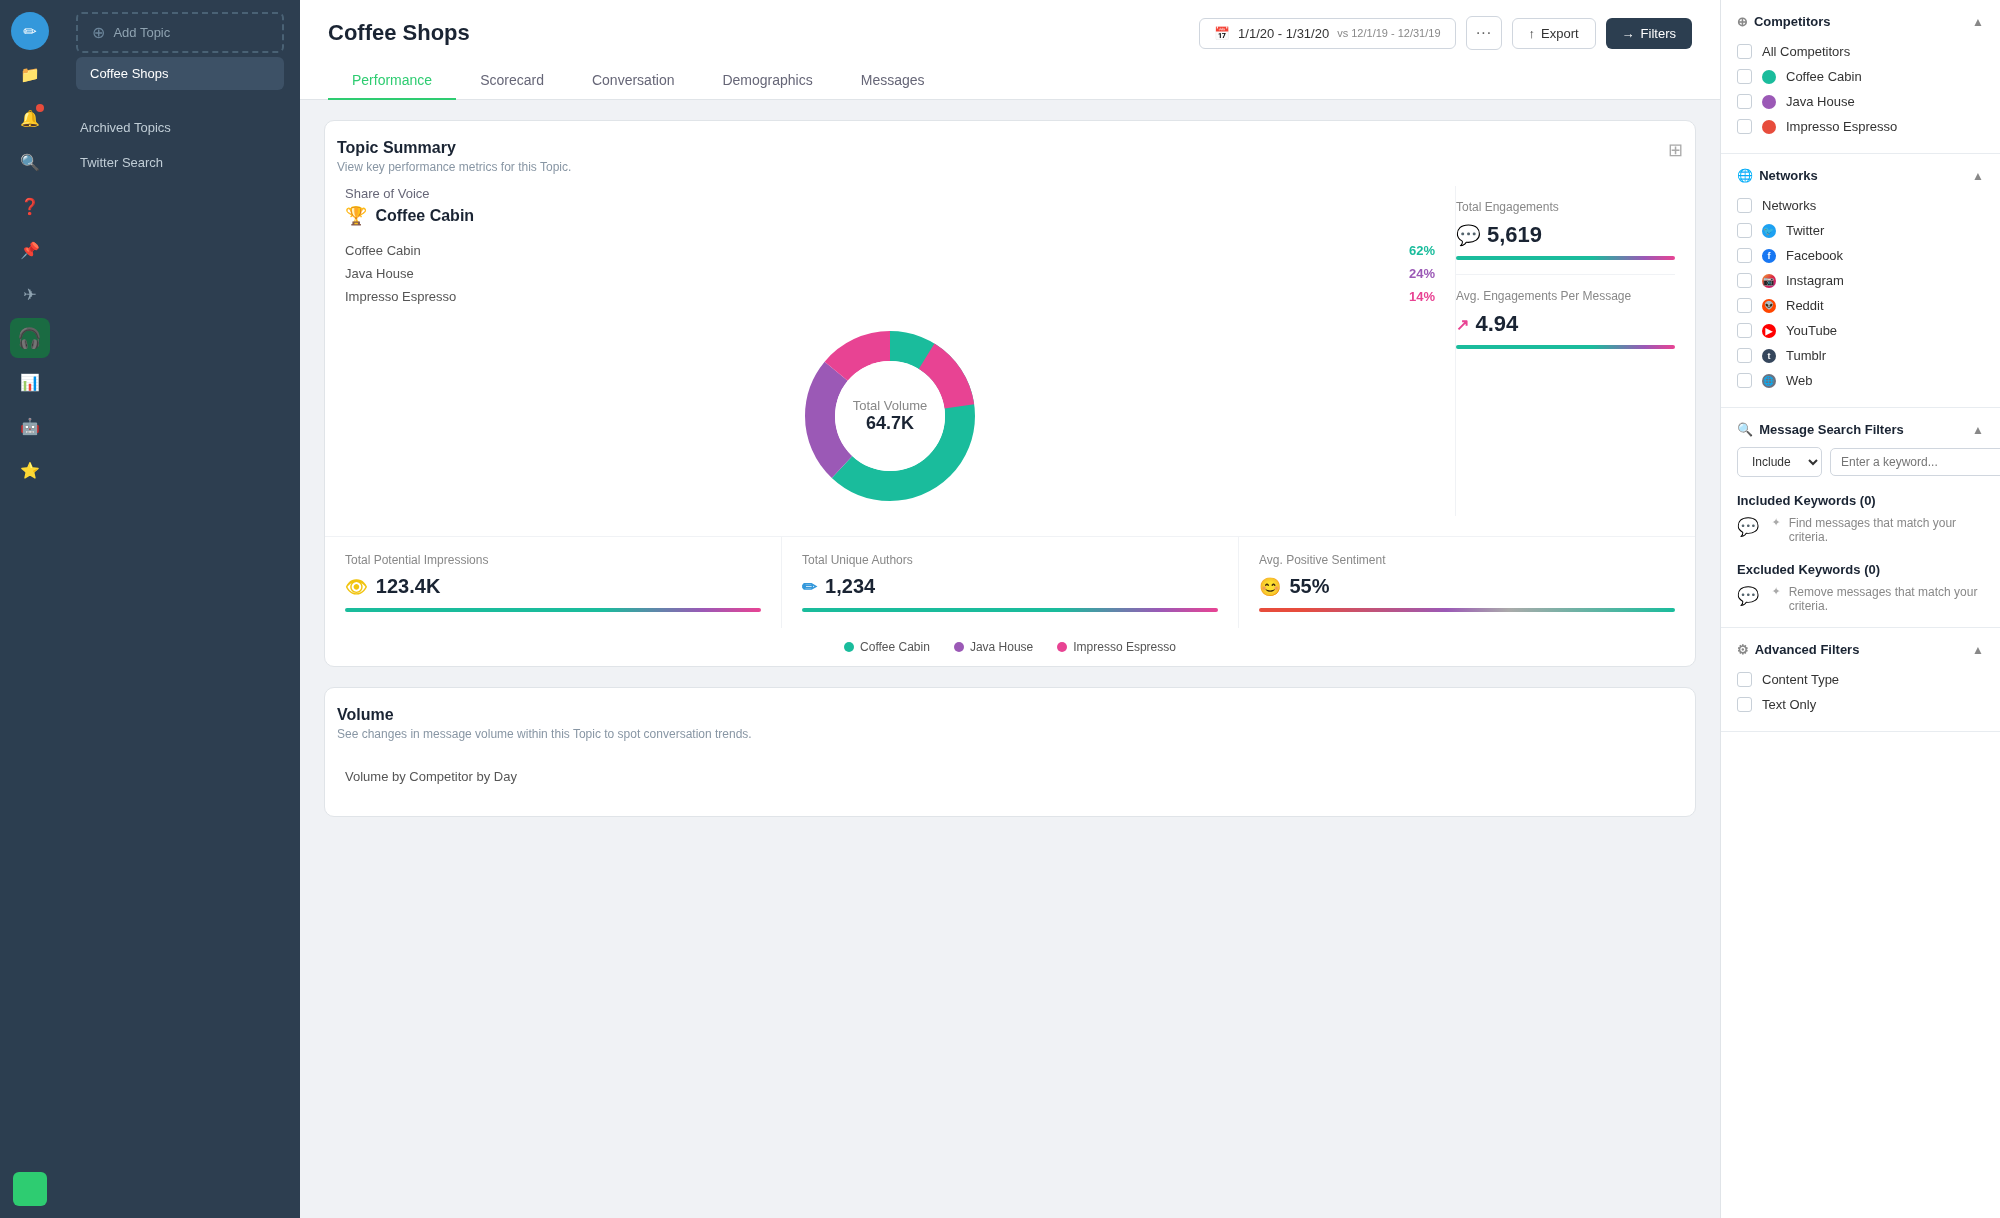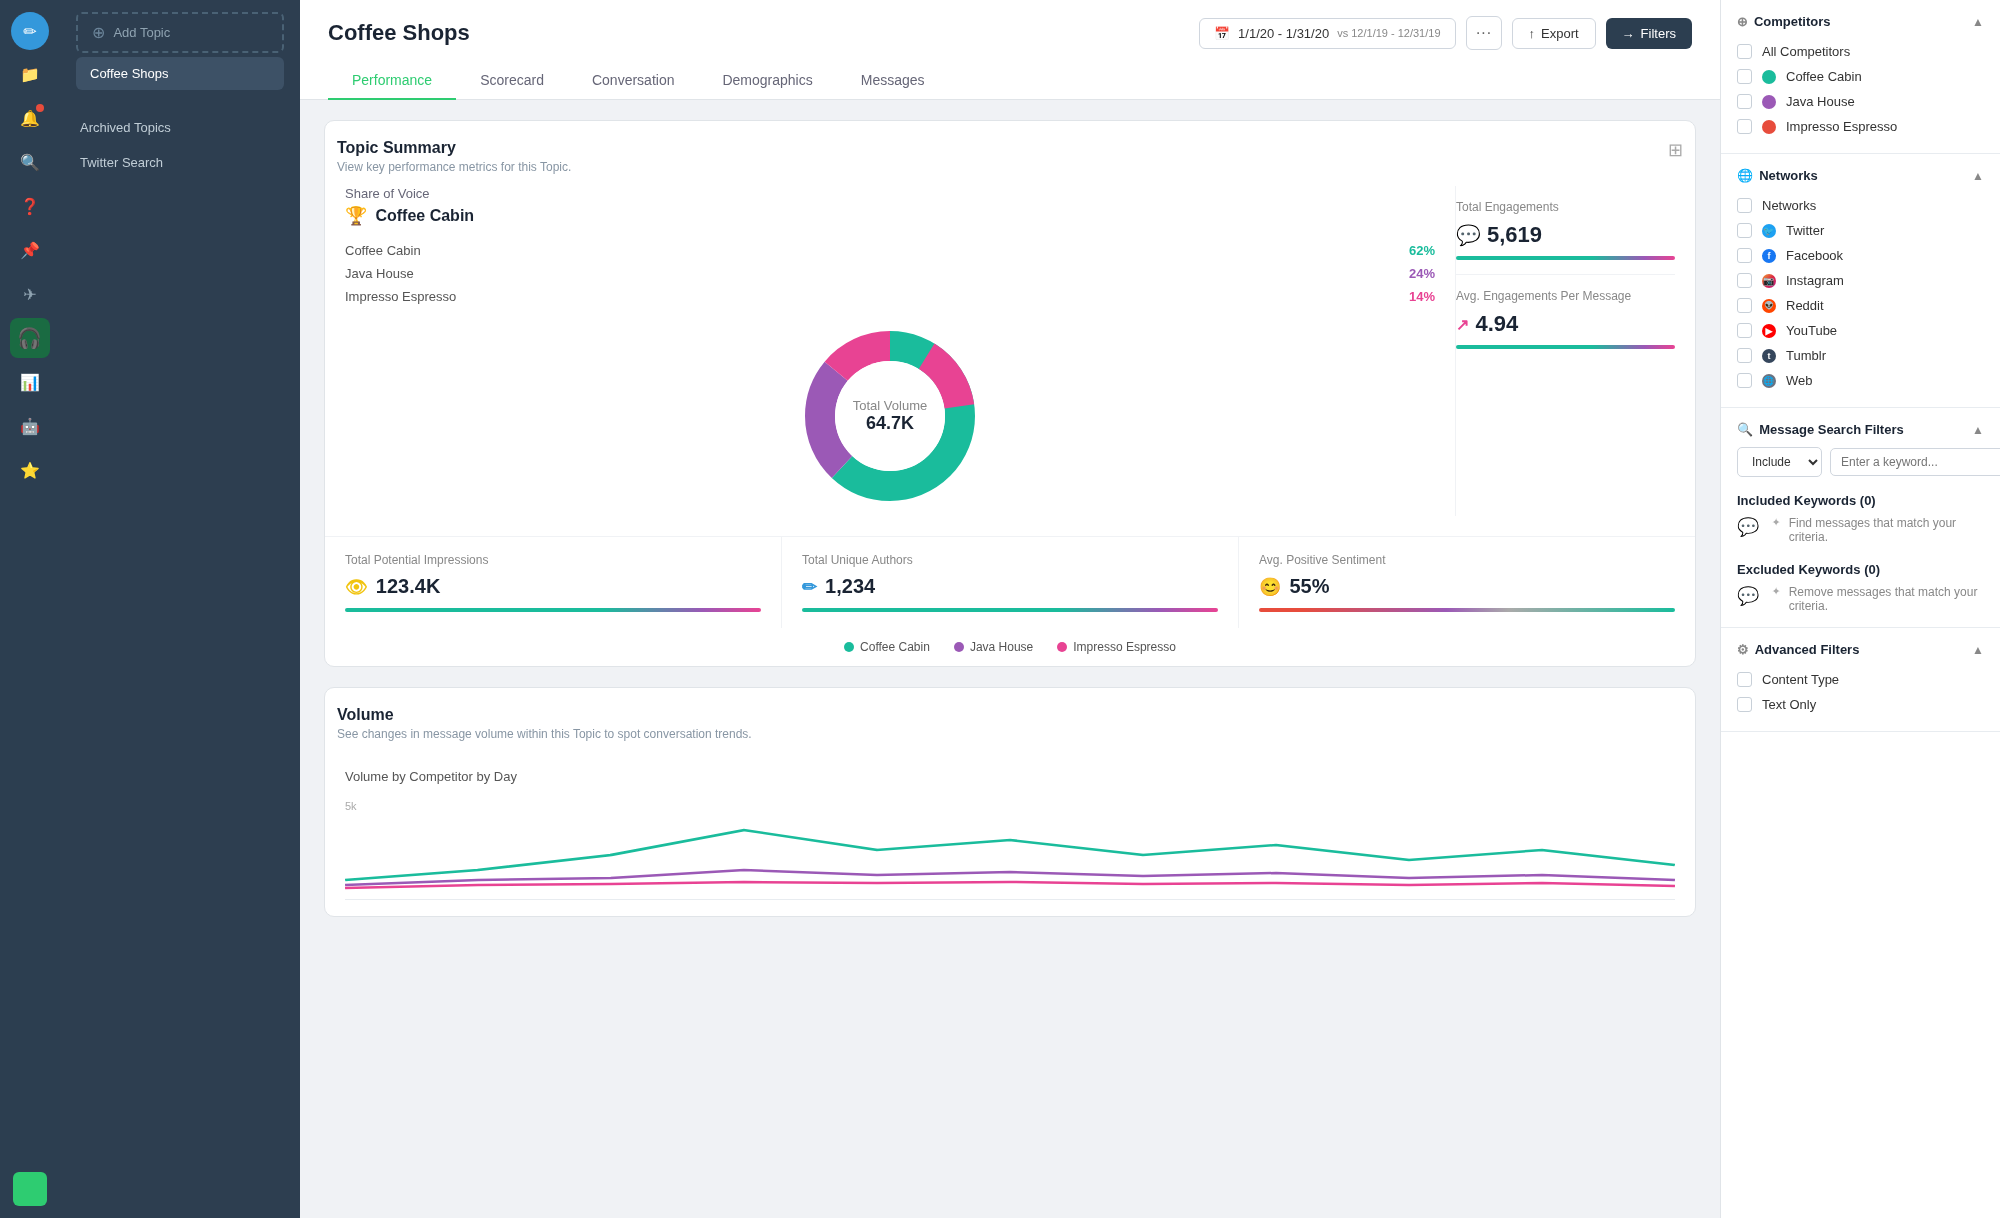--- a/index.html
+++ b/index.html
@@ -508,31 +508,20 @@
 
     <div class="card">
       <div class="card-header">
         <div>
           <div class="card-title">Volume</div>
           <div class="card-subtitle">See changes in message volume within this Topic to spot conversation trends.</div>
         </div>
       </div>
       <div class="volume-card-body">
         <div class="vol-label">Volume by Competitor by Day</div>
-        <div class="chart-area" style="border-bottom: 1px solid #e8ecf0; position:relative; height:100px;">
-          <span class="chart-yaxis">5k</span>
-          <svg width="100%" height="90" viewBox="0 0 600 90" preserveAspectRatio="none">
-
-            <polyline points="0,80 60,70 120,55 180,30 240,50 300,40 360,55 420,45 480,60 540,50 600,65" fill="none" stroke="#1abc9c" stroke-width="2.5"></polyline>
-
-            <polyline points="0,85 60,80 120,78 180,70 240,75 300,72 360,76 420,73 480,78 540,75 600,80" fill="none" stroke="#9b59b6" stroke-width="2.5"></polyline>
-
-            <polyline points="0,88 60,85 120,84 180,82 240,83 300,82 360,84 420,83 480,85 540,83 600,86" fill="none" stroke="#e84393" stroke-width="2.5"></polyline>
-          </svg>
-        </div>
       </div>
     </div>
   </div>
 </div>
 
 <div class="right-panel">
 
   <div class="panel-section">
     <div class="panel-section-header">
       <div class="panel-section-title">

